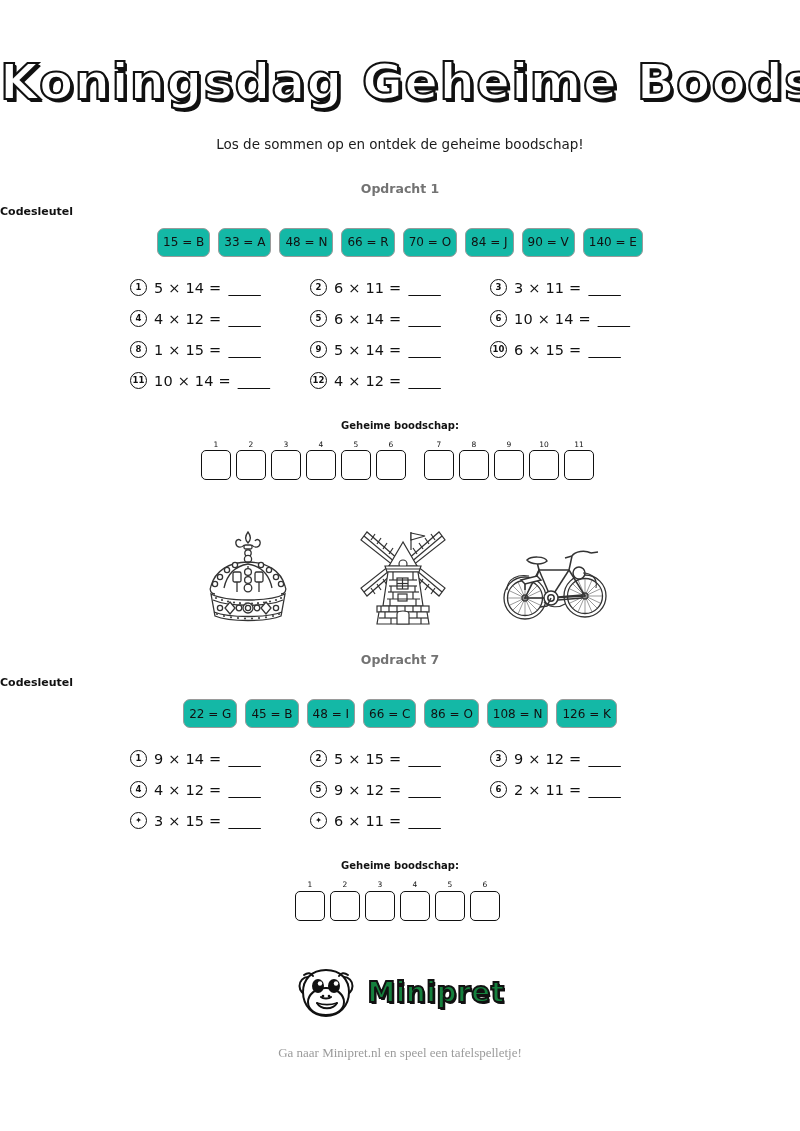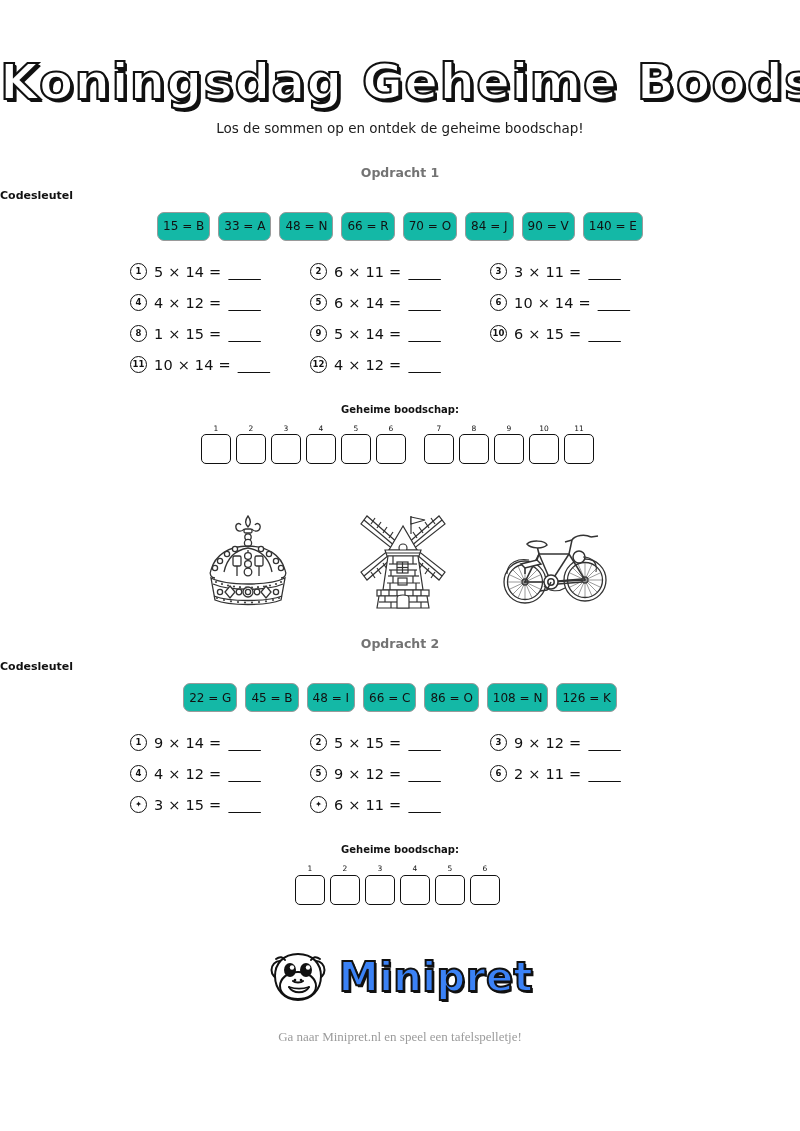--- a/index.html
+++ b/index.html
@@ -39,21 +39,21 @@
        2.6px 2.6px 0 #111111,
        2.2px 2.2px 0 #111111;
     white-space: nowrap;
     display: inline-block;
     transform: scaleX(1.0);
   }
 
   
   .intro {
     text-align: center;
-    margin-top: 8px;
+    margin-top: 24px;
     font-size: 13.5px;
     line-height: 22px;
     color: #1b1b1b;
     font-family: "DejaVu Sans", sans-serif;
   }
   .intro div { margin: 1px 0; }
 
   
   .section-title {
     text-align: center;
@@ -176,23 +176,23 @@
 
   
   .logo-wrap {
     display: flex;
     justify-content: center;
     align-items: center;
     gap: 10px;
     margin-top: 46px;
   }
   .logo-text {
-    font-size: 40px;
+    font-size: 28px;
     font-weight: bold;
-    color: #3b82f6;
+    color: #15803d;
     -webkit-text-stroke: 2px #111111;
     text-shadow: 1.6px 1.6px 0 #111111;
     letter-spacing: 0.5px;
     font-family: "DejaVu Sans", sans-serif;
   }
   .footer-note {
     text-align: center;
     margin-top: 26px;
     font-size: 13px;
     color: #9b9b9b;
@@ -534,21 +534,21 @@
         <path d="M45 62 C50 68 60 68 66 64" stroke-width="1.1"></path>
 
         <path d="M8 50 C8 38 20 34 30 36" stroke-width="1.1"></path>
 
         <path d="M97 48 C99 38 92 33 84 33" stroke-width="1.1"></path>
       </g>
     </svg>
 
   </div>
 
-  <div class="section-title">Opdracht 2</div>
+  <div class="section-title">Opdracht 7</div>
   <div class="codesleutel-label">Codesleutel</div>
 
   <div class="codekey-row" id="codekey2">
       <div class="codekey-chip">22 = G</div>
       <div class="codekey-chip">45 = B</div>
       <div class="codekey-chip">48 = I</div>
       <div class="codekey-chip">66 = C</div>
       <div class="codekey-chip">86 = O</div>
       <div class="codekey-chip">108 = N</div>
       <div class="codekey-chip">126 = K</div>

